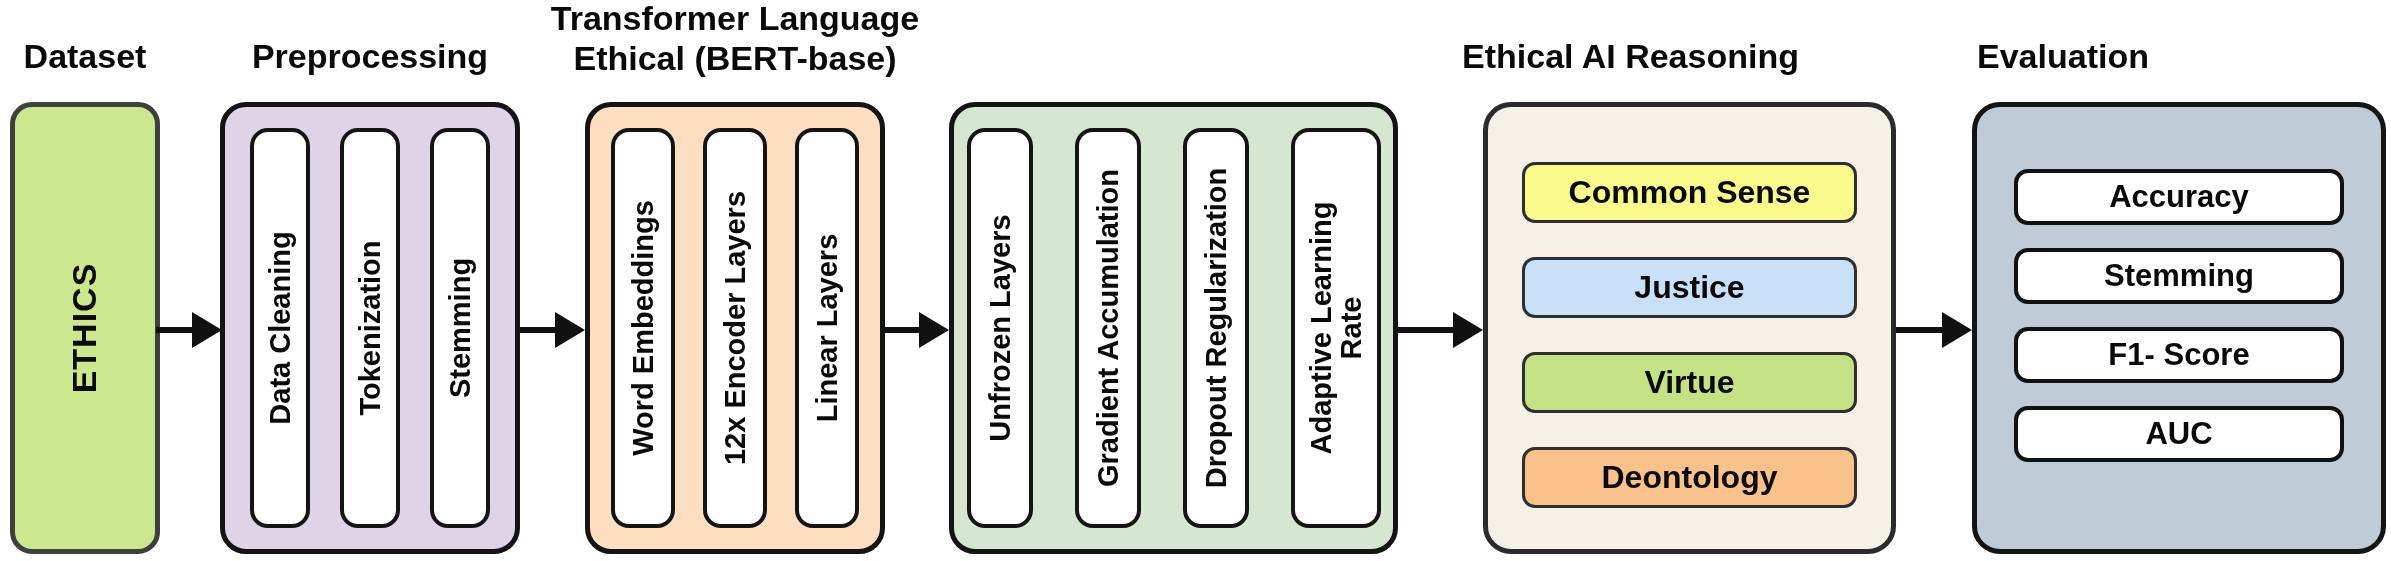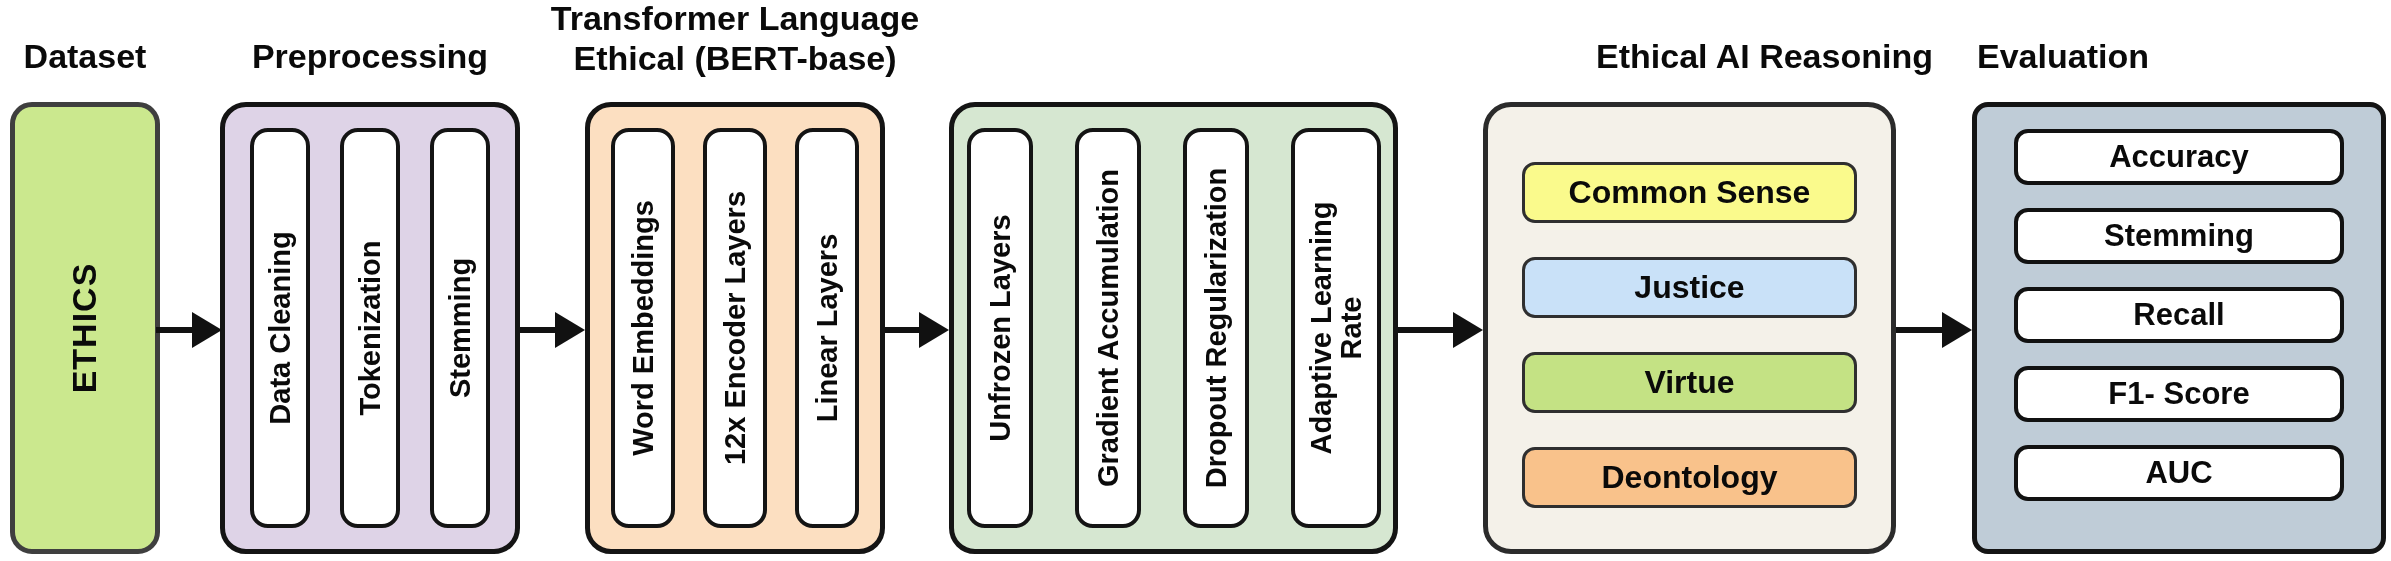--- a/index.html
+++ b/index.html
@@ -32,21 +32,21 @@
   .vlabel.wrap2 { white-space:normal; width:320px; }
   .w60{width:60px} .w64{width:64px} .w66{width:66px} .w90{width:90px}
   .gap30{gap:30px} .gap28{gap:28px} .gap42{gap:42px}
   .ethical { flex-direction:column; gap:34px; padding-top:14px; border-color:#2b2b2b; border-radius:28px; }
   .pill {
     width:335px; height:61px; box-sizing:border-box;
     border:3px solid #2f2f2f; border-radius:13px;
     display:flex; align-items:center; justify-content:center;
     font-weight:bold; font-size:32px;
   }
-  .evaluation { flex-direction:column; gap:23px; padding-bottom:26px; border-radius:16px; }
+  .evaluation { flex-direction:column; gap:23px; padding-bottom:26px; border-radius:28px; }
   .erow {
     width:330px; height:56px; box-sizing:border-box; background:#ffffff;
     border:4px solid #111111; border-radius:14px;
     display:flex; align-items:center; justify-content:center;
     font-weight:bold; font-size:31px;
   }
   .arrow { position:absolute; top:312px; height:36px; display:flex; align-items:center; }
   .aline { flex:1; height:6px; background:#111111; }
   .ahead {
     width:0; height:0; flex:0 0 auto;
@@ -62,21 +62,21 @@
   <div class="title" style="left:0px;width:170px">Dataset</div>
 
   <div class="title" style="left:220px;width:300px">Preprocessing</div>
 
   <div class="title two" style="left:545px;width:380px">
     <div>Transformer Language</div>
     <div>Ethical (BERT-base)</div>
   </div>
 
 
-  <div class="title" style="left:1558px;width:413px">Ethical AI Reasoning</div>
+  <div class="title" style="left:1424px;width:413px">Ethical AI Reasoning</div>
 
   <div class="title" style="left:1856px;width:414px">Evaluation</div>
 
   <div class="container dataset" style="left: 10px; width: 150px; background: rgb(203, 232, 142);">
     <span class="vlabel big">ETHICS</span>
   </div>
 
   <div class="container gap30" style="left: 220px; width: 300px; background: rgb(222, 211, 231);">
     <div class="vbox w60">
       <span class="vlabel">Data Cleaning</span>
@@ -132,23 +132,20 @@
   </div>
 
   <div class="container evaluation" style="left: 1972px; width: 414px; background: rgb(191, 204, 215);">
     <div class="erow">
       <span>Accuracy</span>
     </div>
     <div class="erow">
       <span>Stemming</span>
     </div>
     <div class="erow">
-      <span>Recall</span>
-    </div>
-    <div class="erow">
       <span>F1- Score</span>
     </div>
     <div class="erow">
       <span>AUC</span>
     </div>
   </div>
 
   <div class="arrow" style="left:156px;width:66px">
     <div class="aline"></div>
     <div class="ahead"></div>

